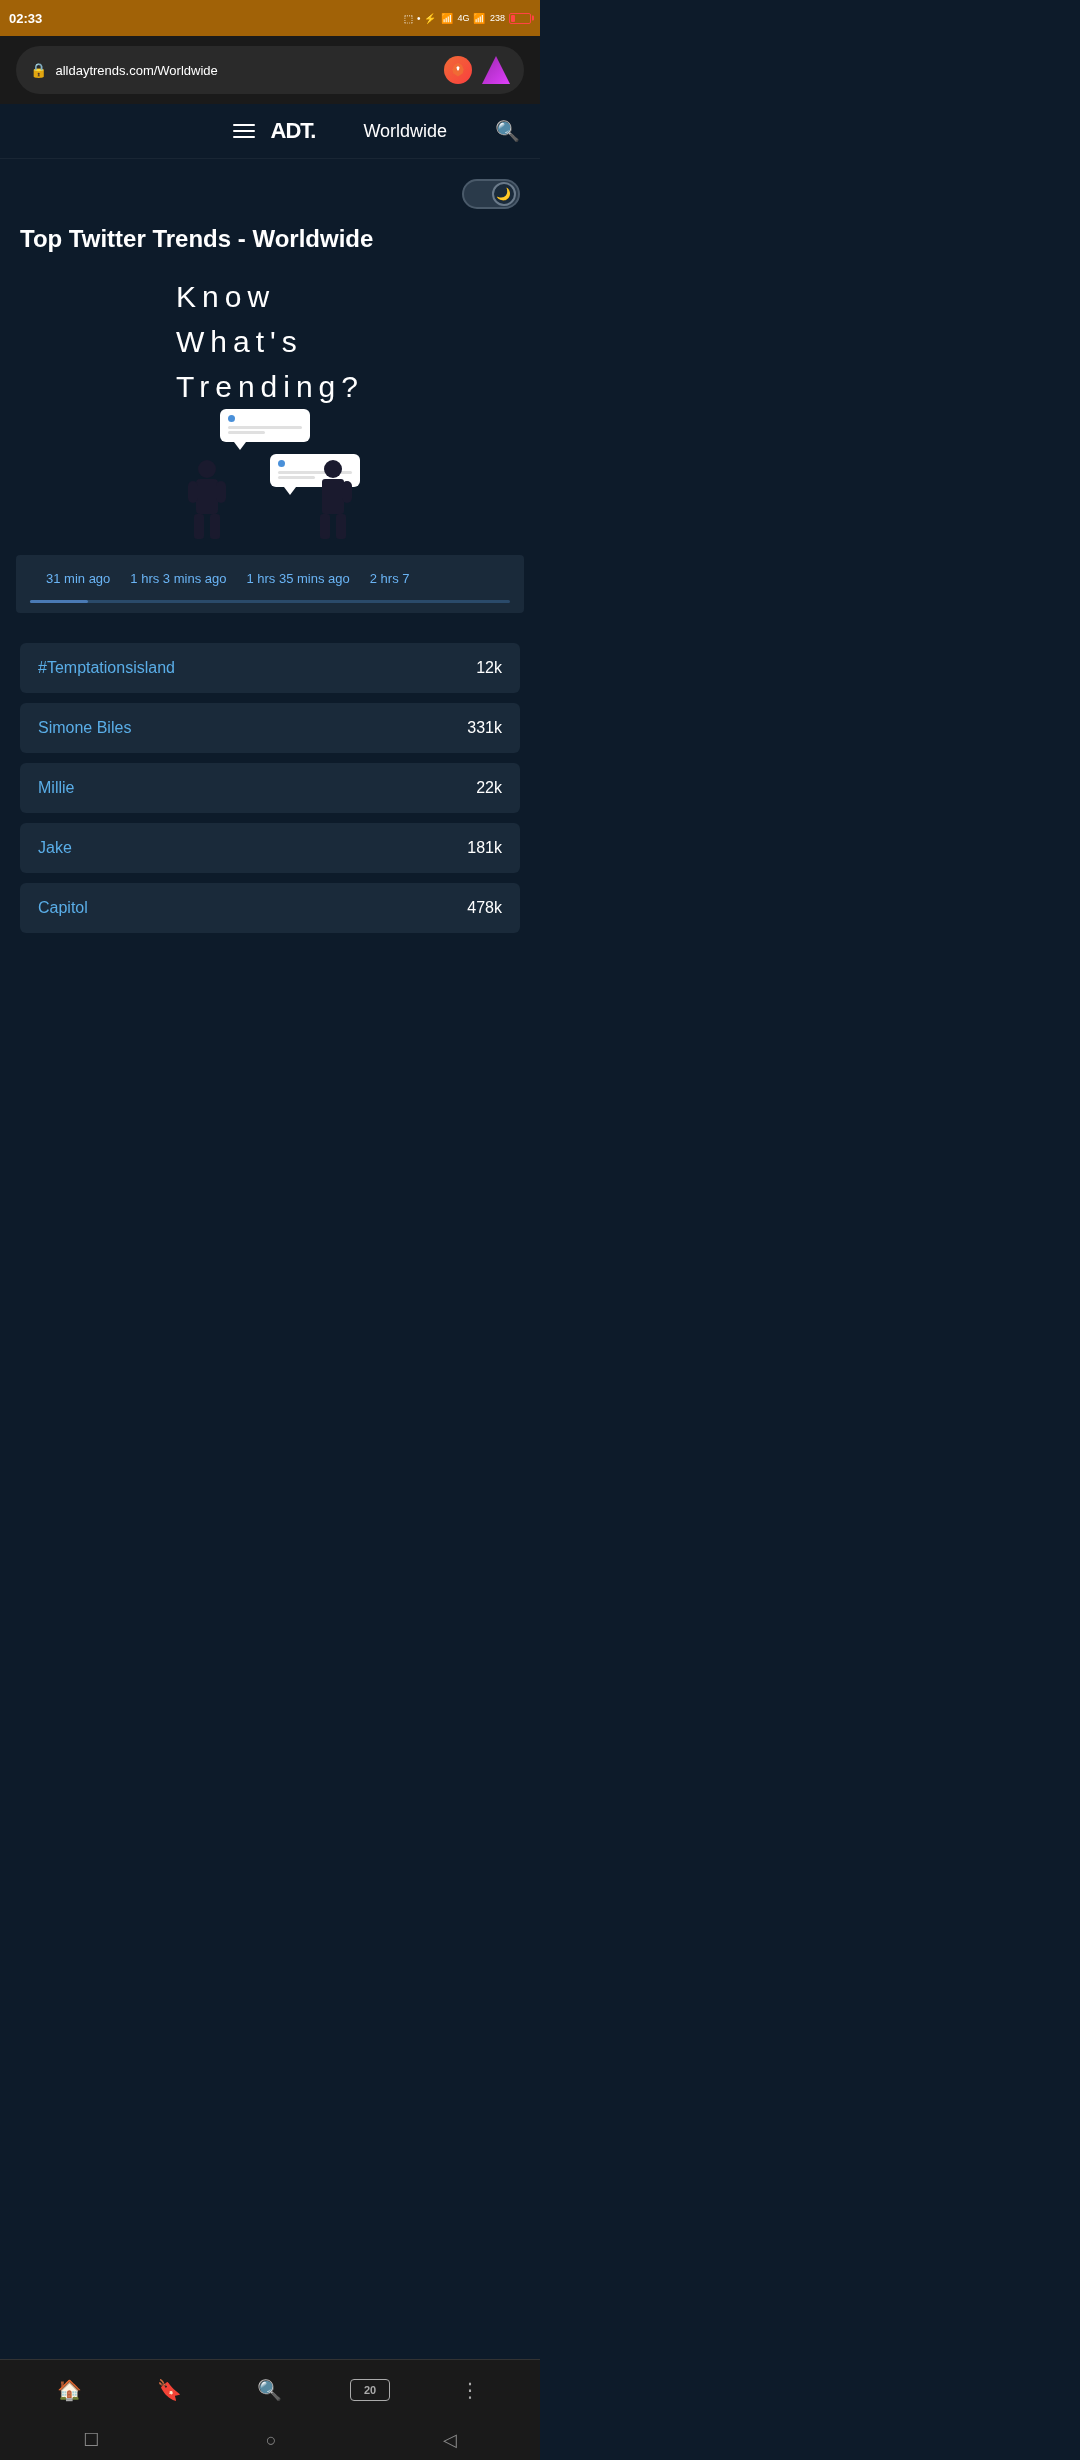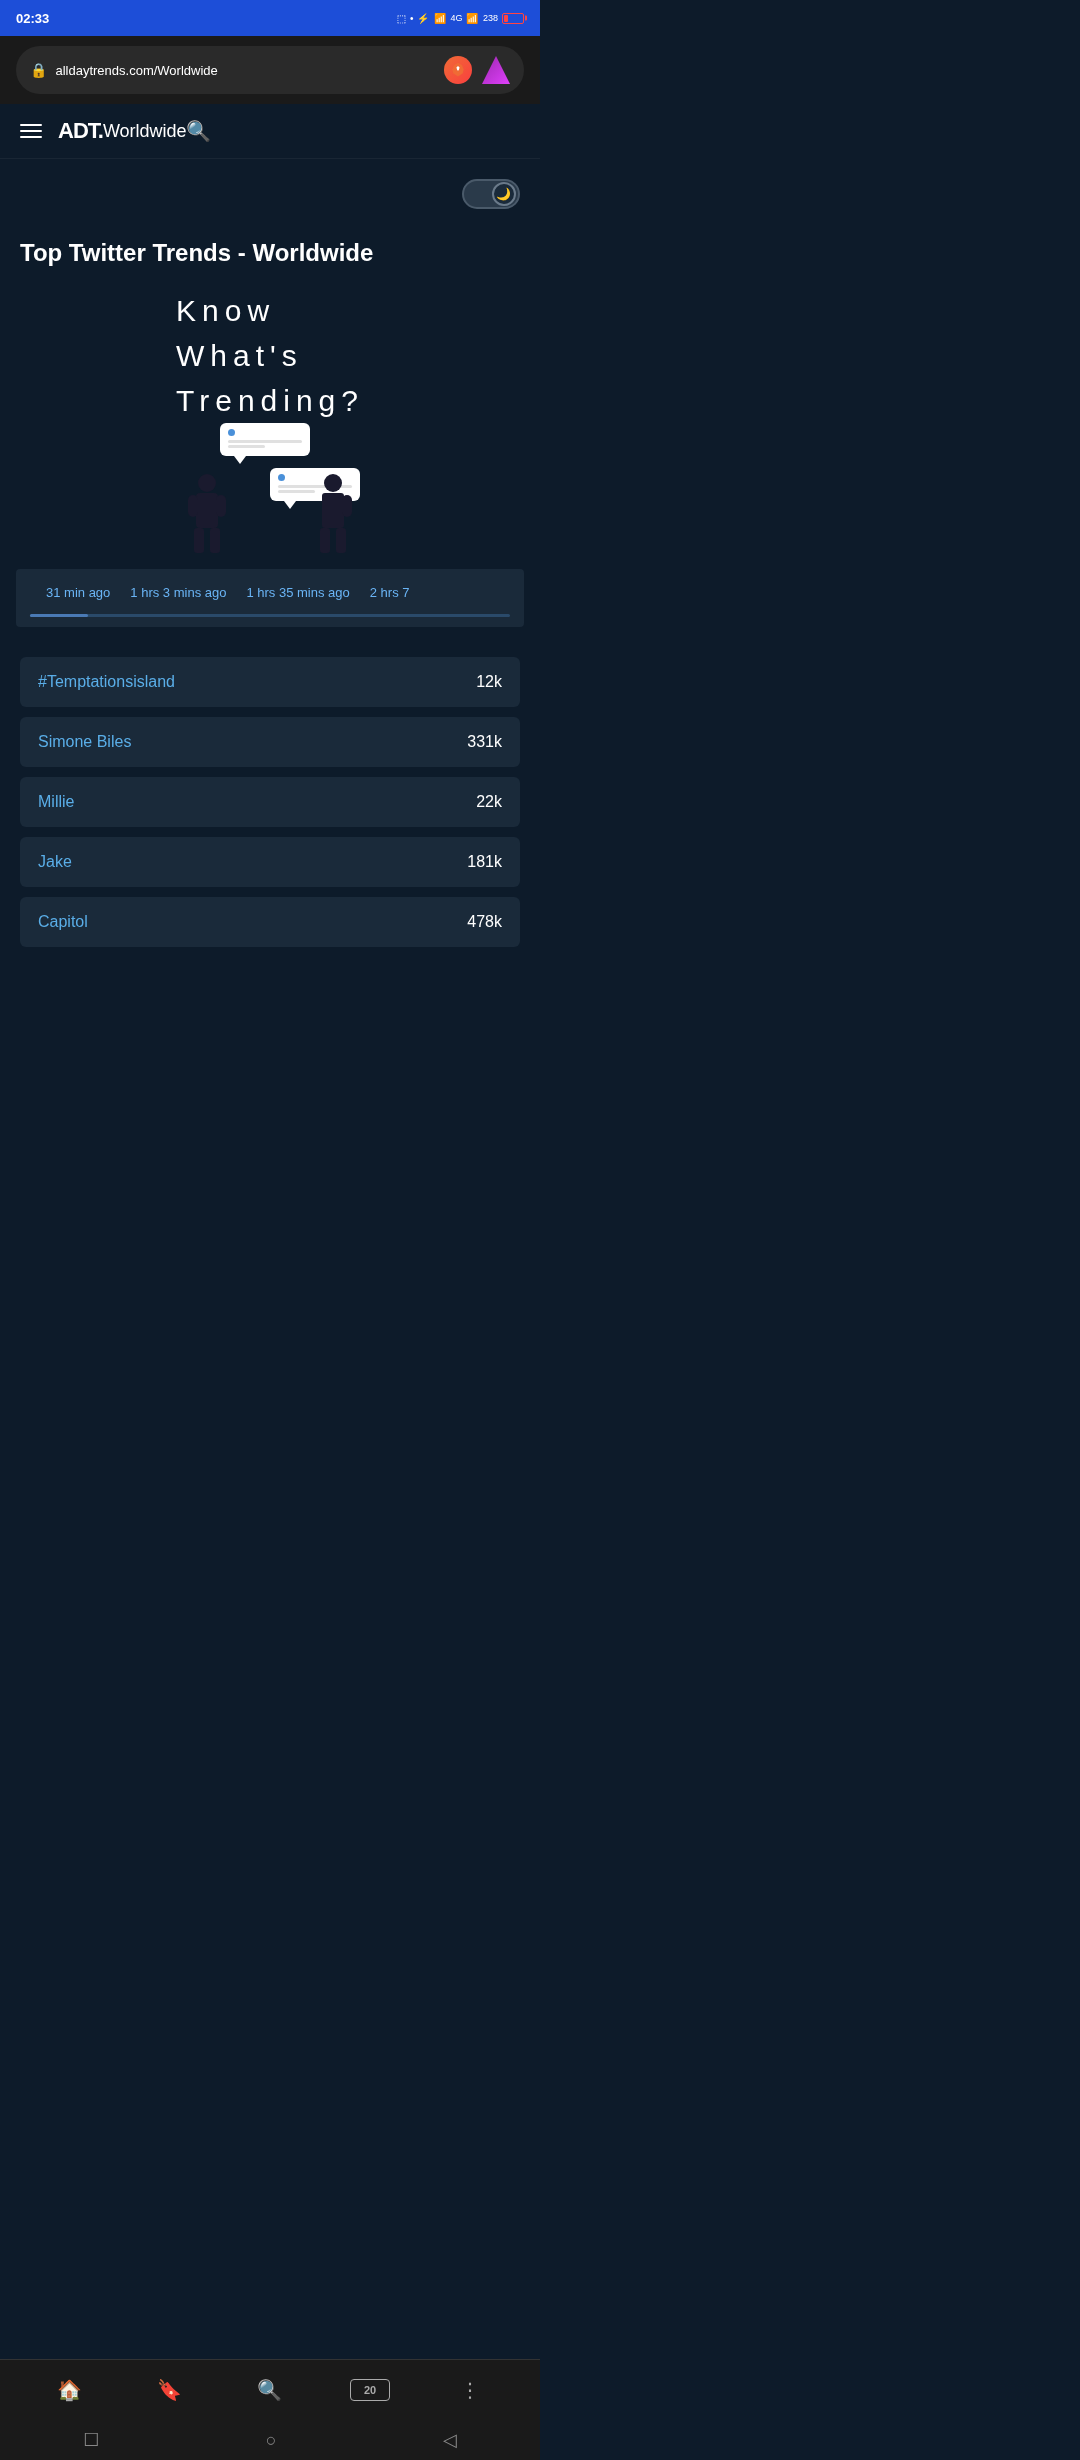--- a/index.html
+++ b/index.html
@@ -9,26 +9,26 @@
       width: 540px;
       min-height: 1230px;
       background: #0d1b2a;
       font-family: -apple-system, BlinkMacSystemFont, 'Segoe UI', Arial, sans-serif;
       color: white;
       overflow-x: hidden;
     }
 
     
     .status-bar {
-      background: #1d4ed8;
+      background: #a16207;
       height: 36px;
       display: flex;
       align-items: center;
       justify-content: space-between;
-      padding: 0 16px;
+      padding: 0 9px;
       font-size: 11px;
       color: white;
     }
     .status-time {
       font-weight: 600;
       font-size: 13px;
     }
     .status-icons {
       display: flex;
       align-items: center;
@@ -113,22 +113,23 @@
       background: linear-gradient(135deg, #9c27b0, #e040fb);
       clip-path: polygon(50% 0%, 0% 100%, 100% 100%);
     }
 
     
     .nav-header {
       background: #0d1b2a;
       padding: 14px 20px;
       display: flex;
       align-items: center;
-      justify-content: flex-start;
+      justify-content: flex-end;
       border-bottom: 1px solid rgba(255,255,255,0.05);
+      gap: 48px;
     }
     .nav-left {
       display: flex;
       align-items: center;
       gap: 16px;
     }
     .hamburger-icon {
       display: flex;
       flex-direction: column;
       gap: 4px;
@@ -192,21 +193,21 @@
       align-items: center;
       justify-content: center;
       font-size: 12px;
     }
 
     
     .page-title {
       font-size: 24px;
       font-weight: 800;
       color: white;
-      margin: 28px 0 20px;
+      margin: 14px 0 20px;
       line-height: 1.3;
     }
 
     
     .hero-section {
       display: flex;
       align-items: center;
       justify-content: space-between;
       margin: 16px 0;
       min-height: 130px;

